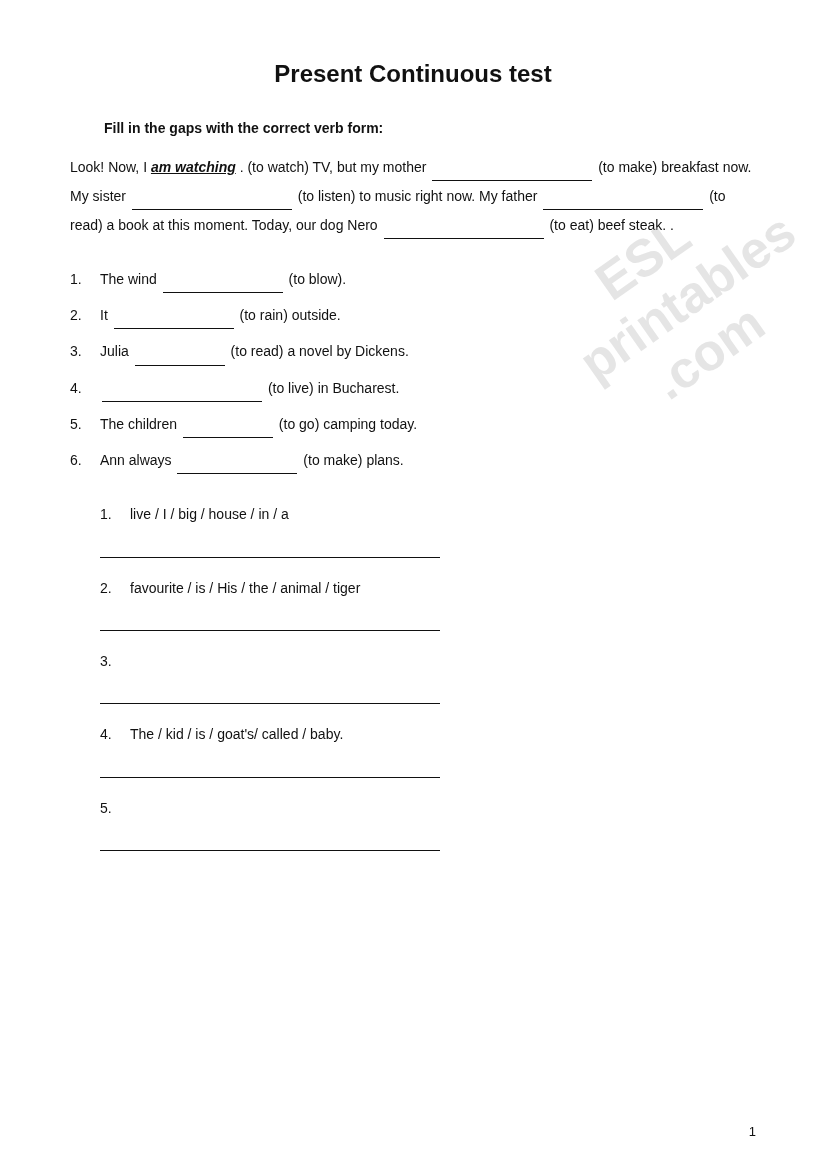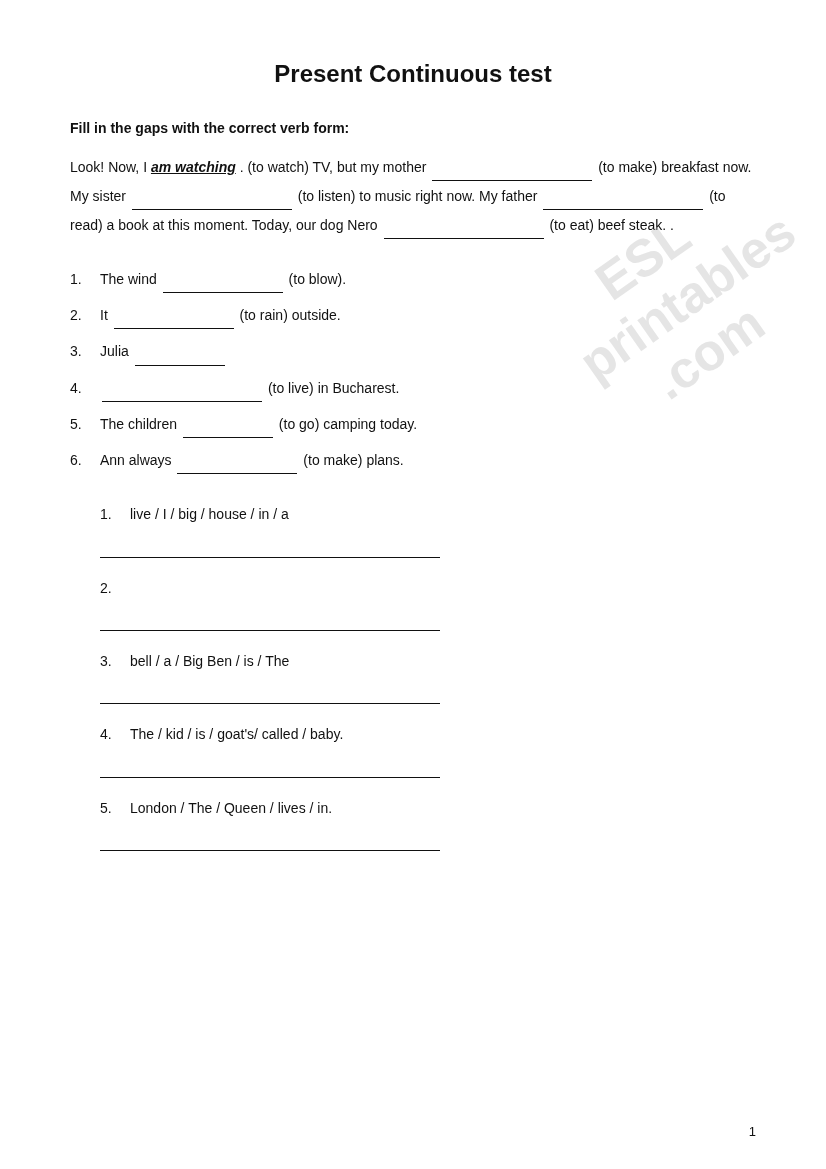--- a/index.html
+++ b/index.html
@@ -23,20 +23,21 @@
       text-align: center;
       font-size: 24px;
       font-weight: bold;
       margin-bottom: 32px;
     }
 
     .section-heading {
       font-weight: bold;
       font-size: 14px;
       margin-bottom: 16px;
+      margin-left: 34px;
     }
 
     .section {
       margin-bottom: 28px;
     }
 
     .paragraph-text {
       line-height: 2.0;
       font-size: 14px;
     }
@@ -158,20 +159,21 @@
     <li>
       <span class="list-num">2.</span>
       <span>It&nbsp;</span>
       <span class="blank">&nbsp;&nbsp;&nbsp;&nbsp;&nbsp;&nbsp;&nbsp;&nbsp;&nbsp;&nbsp;</span>
       <span>&nbsp;(to rain) outside.</span>
     </li>
     <li>
       <span class="list-num">3.</span>
       <span>Julia&nbsp;</span>
       <span class="blank blank-short">&nbsp;&nbsp;&nbsp;&nbsp;&nbsp;&nbsp;&nbsp;&nbsp;&nbsp;&nbsp;</span>
+      <span>&nbsp;(to read) a novel by Dickens.</span>
     </li>
     <li>
       <span class="list-num">4.</span>
       <span class="blank blank-long">&nbsp;&nbsp;&nbsp;&nbsp;&nbsp;&nbsp;&nbsp;&nbsp;&nbsp;&nbsp;</span>
       <span>&nbsp;(to live) in Bucharest.</span>
     </li>
     <li>
       <span class="list-num">5.</span>
       <span>The children&nbsp;</span>
       <span class="blank blank-short">&nbsp;&nbsp;&nbsp;&nbsp;&nbsp;&nbsp;&nbsp;&nbsp;&nbsp;&nbsp;</span>
@@ -192,41 +194,40 @@
     <li>
       <div class="list-item-content">
         <span class="list-num">1.</span>
         <span>live / I / big / house / in / a</span>
       </div>
       <span class="answer-line">&nbsp;</span>
     </li>
     <li>
       <div class="list-item-content">
         <span class="list-num">2.</span>
+        <span>favourite / is / His / the / animal / tiger</span>
       </div>
       <span class="answer-line">&nbsp;</span>
     </li>
     <li>
       <div class="list-item-content">
         <span class="list-num">3.</span>
-        <span>bell / a / Big Ben / is / The</span>
       </div>
       <span class="answer-line">&nbsp;</span>
     </li>
     <li>
       <div class="list-item-content">
         <span class="list-num">4.</span>
         <span>The / kid / is / goat's/ called / baby.</span>
       </div>
       <span class="answer-line">&nbsp;</span>
     </li>
     <li>
       <div class="list-item-content">
         <span class="list-num">5.</span>
-        <span>London / The / Queen / lives / in.</span>
       </div>
       <span class="answer-line">&nbsp;</span>
     </li>
   </ul>
 </div>
 
 <div class="watermark">
   <span>ESL</span><br>
   <span>printables</span><br>
   <span>.com</span>

